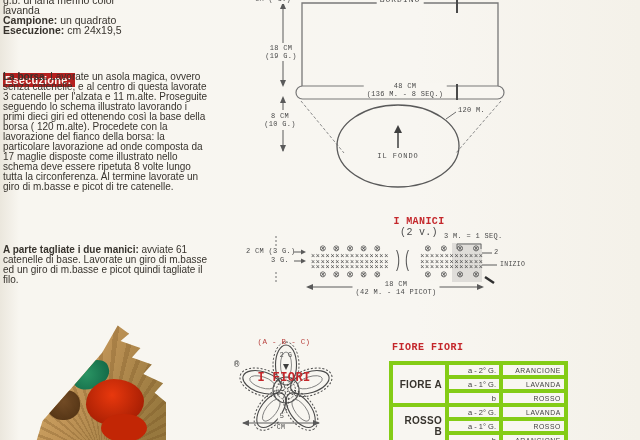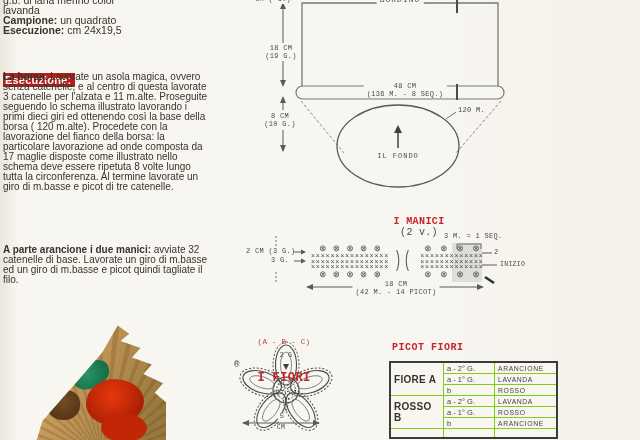--- a/index.html
+++ b/index.html
@@ -28,21 +28,21 @@
   
   .band{position:absolute;color:#4a4a4a;text-align:center;}
   .band .picots{font-size:8.5px;line-height:9px;letter-spacing:6.5px;text-indent:6.5px;}
   .band-r .picots{letter-spacing:9px;text-indent:9px;}
   .band .chains{font-size:7px;line-height:5.6px;letter-spacing:.8px;}
   .brk{position:absolute;font-size:12px;color:#5a5a5a;transform:scaleY(1.8);transform-origin:center;}
   .seqshade{position:absolute;left:452px;top:243px;width:30px;height:39px;background:rgba(150,150,150,.25);}
   
   table.schema{position:absolute;left:389px;top:361px;border-collapse:collapse;
     border:2px solid #3c3c3c;background:#f8f6f1;}
-  table.schema td{border:1px solid #84cc16;height:10px;padding:0 3px;vertical-align:middle;}
+  table.schema td{border:4px solid #84cc16;height:10px;padding:0 3px;vertical-align:middle;text-align:right;}
   td.fiore{font-weight:bold;font-size:10px;width:46px;letter-spacing:.3px;}
   td.code{font-size:7.5px;width:44px;color:#3e3e3e;}
   td.colr{font-size:6.8px;width:55px;letter-spacing:.6px;color:#3e3e3e;}
   tr.partial td{height:8px;border-bottom:none;}
   
   .photo{position:absolute;left:24px;top:322px;width:142px;height:118px;
     clip-path:polygon(66% 3%,74% 10%,68% 16%,82% 22%,76% 30%,90% 36%,84% 44%,98% 52%,92% 60%,100% 68%,100% 100%,9% 100%,13% 84%,26% 66%,40% 47%,55% 26%);
     background:
       repeating-conic-gradient(from 225deg at 55% 115%,rgba(101,66,21,.22) 0deg 2.5deg,rgba(0,0,0,0) 2.5deg 7deg),
       linear-gradient(115deg,#d6ae6b 10%,#c09457 45%,#97783e 90%);
@@ -66,21 +66,21 @@
   <div><span class="b">Campione:</span><span> un quadrato</span></div>
   <div><span class="b">Esecuzione:</span><span> cm 24x19,5</span></div>
 </div>
 
 <div class="badge">Esecuzione:</div>
 
 <div class="para">
   <span class="b">La borsa.</span><span> Lavorate un asola magica, ovvero senza catenelle, e al centro di questa lavorate 3 catenelle per l'alzata e 11 m.alte. Proseguite seguendo lo schema illustrato lavorando i primi dieci giri ed ottenendo così la base della borsa ( 120 m.alte). Procedete con la lavorazione del fianco della borsa: la particolare lavorazione ad onde composta da 17 maglie disposte come illustrato nello schema deve essere ripetuta 8 volte lungo tutta la circonferenza. Al termine lavorate un giro di m.basse e picot di tre catenelle.</span>
 </div>
 <div class="para para2">
-  <span class="b">A parte arancione i due manici:</span><span> avviate 32 catenelle di base. Lavorate un giro di m.basse ed un giro di m.basse e picot quindi tagliate il filo.</span>
+  <span class="b">A parte tagliate i due manici:</span><span> avviate 61 catenelle di base. Lavorate un giro di m.basse ed un giro di m.basse e picot quindi tagliate il filo.</span>
 </div>
 
 <svg class="overlay" width="640" height="440" viewBox="0 0 640 440">
 
   <path d="M302,88 L302,3 L498,3 L498,88" fill="none" stroke="#787878" stroke-width="1.3"></path>
 
   <line x1="457" y1="0" x2="457" y2="13" stroke="#4a4a4a" stroke-width="2"></line>
 
   <rect x="296" y="86" width="208" height="13" rx="6.5" fill="#f8f6f1" stroke="#787878" stroke-width="1.2"></rect>
   <line x1="457" y1="84" x2="457" y2="100" stroke="#4a4a4a" stroke-width="2"></line>
@@ -203,21 +203,21 @@
     <div>(42 M. - 14 PICOT)</div>
 </div>
 
 <div class="dlabel red cx" style="left:284px;top:329px;font-size:12px;margin-top:46px;">I FIORI</div>
 <div class="dlabel cx" style="left:284px;top:339px;font-size:7.5px;color:#b8403d;background:transparent;">(A - B - C)</div>
 <div class="dlabel nobg cx" style="left:286px;top:352px;font-size:6.5px;">2 G</div>
 <div class="dlabel nobg" style="left:234px;top:362px;font-size:9px;">®</div>
 <div class="dlabel nobg cx" style="left:282px;top:413px;background:#f8f6f1;padding:0 2px;">5</div>
 <div class="dlabel nobg cx" style="left:281px;top:424px;font-size:6.5px;">CM</div>
 
-<div class="dlabel red" style="left:392px;top:344px;font-size:10px;letter-spacing:.5px;">PICOT FIORI</div>
+<div class="dlabel red" style="left:392px;top:344px;font-size:10px;letter-spacing:.5px;">FIORE FIORI</div>
 <table class="schema">
   <tbody>
       <tr>
     <td class="fiore" rowspan="3">FIORE A</td>
     <td class="code">a - 2° G.</td>
     <td class="colr">ARANCIONE</td>
   </tr>
   <tr>
     <td class="code">a - 1° G.</td>
     <td class="colr">LAVANDA</td>

